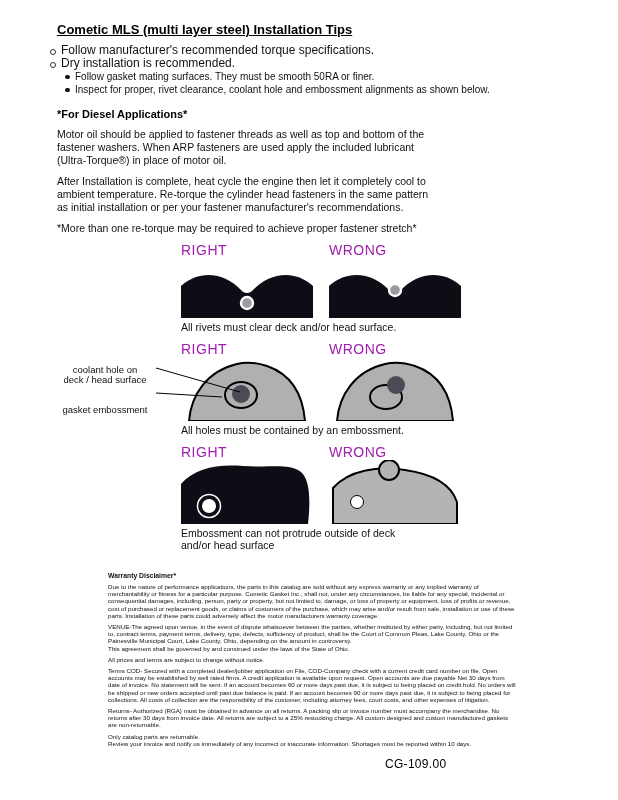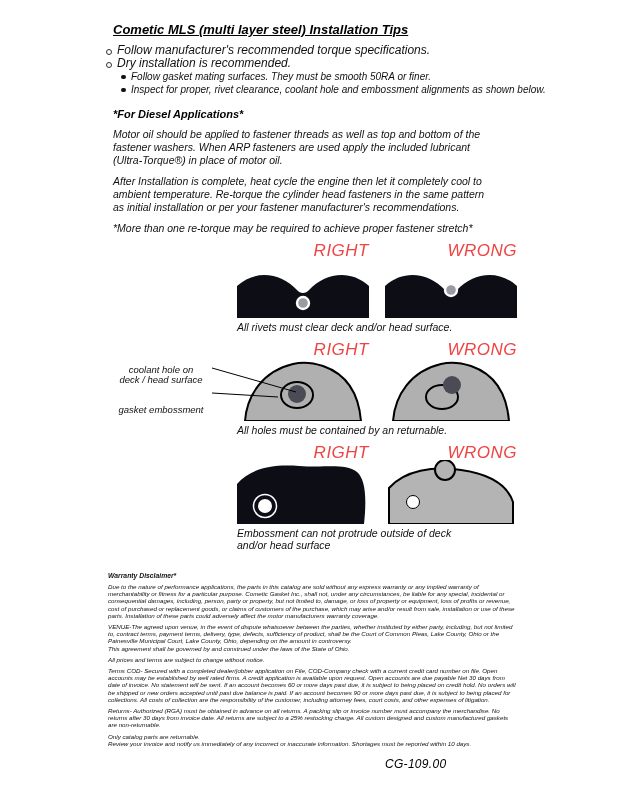--- a/index.html
+++ b/index.html
@@ -4,21 +4,21 @@
 <style>
   * { margin:0; padding:0; box-sizing:border-box; }
   html,body { width:618px; height:800px; }
   body {
     background:#ffffff;
     font-family:"Liberation Sans", sans-serif;
     color:#111;
     position:relative;
     overflow:hidden;
   }
-  .page { position:relative; width:618px; height:800px; padding:22px 0 0 100px;font-style:italic; }
+  .page { position:relative; width:618px; height:800px; padding:22px 0 0 44px; }
 
   .title {
     font-size:13px; font-weight:bold; text-decoration:underline;
     margin:0 0 7px 13px; color:#000;
   }
 
   .tips { list-style:none; font-size:12px; }
   .tips li { position:relative; padding-left:12px; line-height:13px; margin-left:5px; }
   .tips li::before {
     content:""; position:absolute; left:1px; top:4.5px;
@@ -30,21 +30,21 @@
     content:""; position:absolute; left:1px; top:4.5px;
     width:4.5px; height:4.5px; background:#111; border-radius:50%;
   }
 
   .diesel-heading { font-size:11px; font-weight:bold; margin:12px 0 0 13px; color:#000; }
   .para { font-size:10.5px; line-height:13px; margin:8px 0 0 13px; width:378px; }
 
   .diagrams { margin:8px 0 0 137px; width:280px; }
   .diag-row { display:flex; gap:16px; position:relative; }
   .diag-col { width:132px; }
-  .diag-header { text-align:right; font-size:17px; color:#ef4444; letter-spacing:0.5px; line-height:15px; }
+  .diag-header { text-align:left; font-size:14px; color:#a21caf; letter-spacing:0.5px; line-height:15px; }
   .panel { display:block; width:132px; }
   .diag-caption { font-size:10.5px; margin:3px 0 9px 0; white-space:pre-line; }
 
   .callouts {
     position:absolute; left:-127px; top:12px; width:102px;
     text-align:center; font-size:9.5px; line-height:10.5px; white-space:pre-line;
   }
   .callout-embossment { margin-top:9px; }
   .callout-lines { position:absolute; left:-25px; top:18px; width:90px; height:44px; z-index:3; pointer-events:none; }
 
@@ -115,21 +115,21 @@
       </div>
       <div class="diag-col">
         <div class="diag-header">WRONG</div>
         <svg class="panel" viewBox="0 0 132 64" width="132" height="64">
           <path d="M8,64 C10,38 26,14 56,7 C64,5 74,5 86,9 C112,18 122,40 124,64 Z" fill="#b0b0b0" stroke="#000" stroke-width="2"></path>
           <ellipse cx="57" cy="40" rx="16" ry="12" fill="none" stroke="#000" stroke-width="2"></ellipse>
           <circle cx="67" cy="28" r="9" fill="#4b4b55"></circle>
         </svg>
       </div>
     </div>
-    <div class="diag-caption">All holes must be contained by an returnable.</div>
+    <div class="diag-caption">All holes must be contained by an embossment.</div>
 
     <div class="diag-row">
       <div class="diag-col">
         <div class="diag-header">RIGHT</div>
         <svg class="panel" viewBox="0 0 132 64" width="132" height="64">
           <path d="M0,24 C14,8 36,4 62,6 C90,8 108,3 120,12 C128,19 130,36 127,64 L0,64 Z" fill="#0d0d16"></path>
           <circle cx="28" cy="46" r="11.5" fill="none" stroke="#ffffff" stroke-width="1.5"></circle>
           <circle cx="28" cy="46" r="7" fill="#ffffff"></circle>
         </svg>
       </div>

